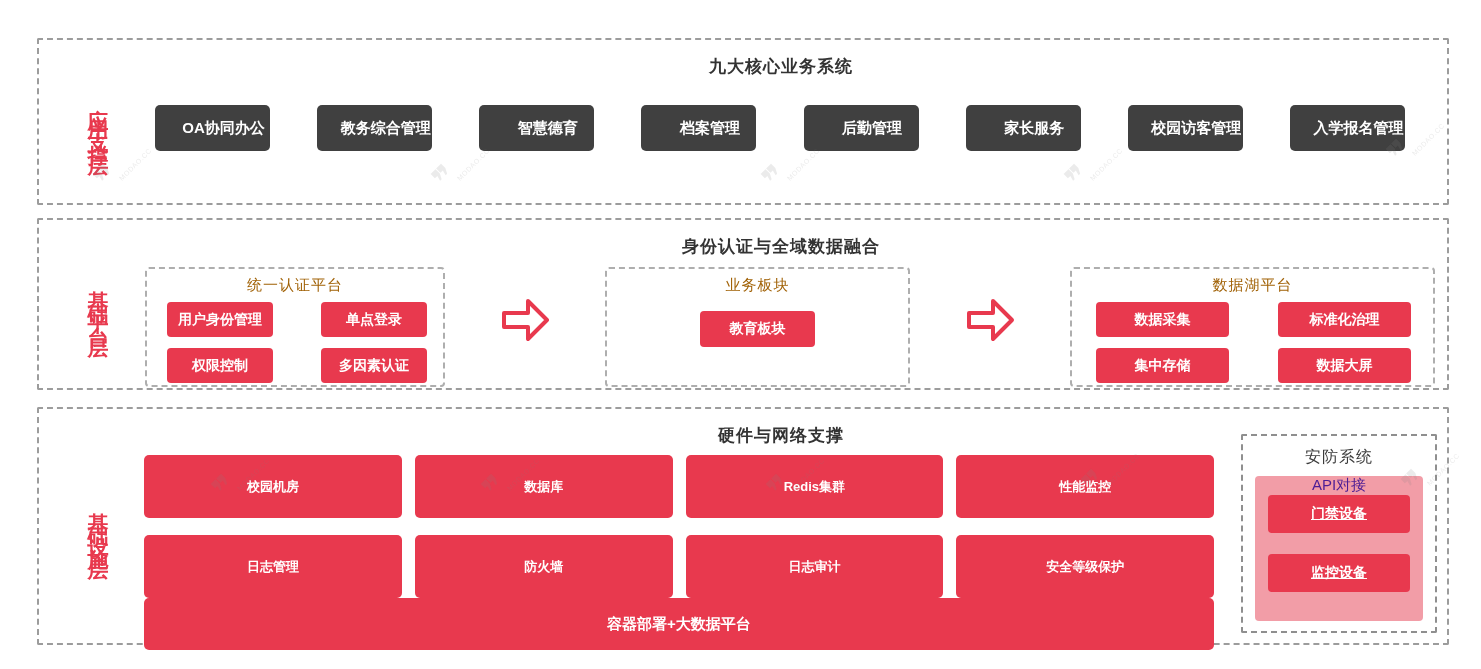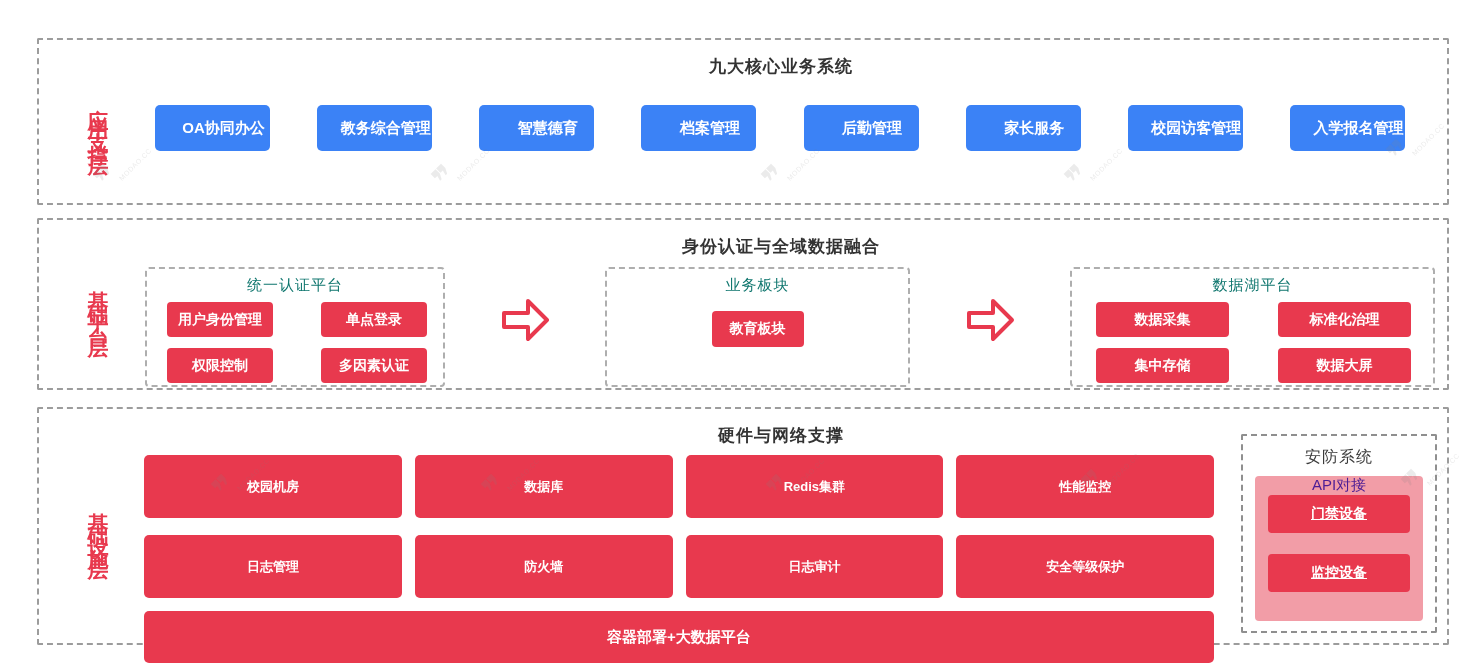--- a/index.html
+++ b/index.html
@@ -33,21 +33,21 @@
     text-align: center; font-size: 17px; font-weight: bold; color: #333;
     margin-top: 15px; letter-spacing: 1px;
   }
 
   
   .blk {
     display: flex; align-items: center; justify-content: center;
     color: #fff; font-weight: bold; border-radius: 5px;
     white-space: nowrap;
   }
-  .blk-orange { background: #3b82f6; padding-left: 22px; }
+  .blk-orange { background: #404040; padding-left: 22px; }
   .blk-red    { background: #e8394e; }
 
   
   .app-row {
     display: flex; justify-content: space-between;
     margin-top: 27px; padding: 0 42px 0 40px;
   }
   .app-row .blk { width: 115px; height: 46px; font-size: 15px; }
 
   
@@ -56,45 +56,45 @@
     margin-top: 9px; padding: 0 12px 0 30px;
   }
   .group {
     border: 2px dashed #aeaeae; border-radius: 4px; height: 120px;
     align-self: flex-start;
   }
   .group-auth { width: 300px; }
   .group-biz  { width: 305px; }
   .group-lake { width: 365px; }
   .group-title {
-    text-align: center; font-size: 15px; color: #0f766e; margin-top: 7px;
+    text-align: center; font-size: 15px; color: #a16207; margin-top: 7px;
     letter-spacing: 1px;
   }
   .group-btn-row {
     display: flex; justify-content: space-between; margin-top: 7px;
   }
   .group-auth .group-btn-row { padding: 0 16px 0 20px; gap: 19px; }
   .group-lake .group-btn-row { padding: 0 22px 0 24px; }
   .group .blk { height: 35px; font-size: 14px; border-radius: 4px; padding: 0 10px; }
   .group-auth .blk { min-width: 106px; }
   .group-lake .blk { min-width: 133px; }
   .group-biz .biz-center { display: flex; justify-content: center; margin-top: 16px; }
-  .group-biz .blk { width: 92px; height: 36px; }
+  .group-biz .blk { width: 115px; height: 36px; }
 
   .flow-arrow { flex: 0 0 auto; margin-top: -14px; }
 
   
   .infra-row {
     display: flex; margin-top: 8px; padding-left: 29px; padding-right: 233px;
   }
   .infra-grid { flex: 1; }
   .grid-4 { display: flex; gap: 13px; }
   .grid-4 + .grid-4 { margin-top: 17px; }
   .grid-4 .blk { flex: 1; height: 63px; font-size: 13px; }
-  .wide-bar { margin-top: 13px; height: 52px; font-size: 15px; }
+  .wide-bar { height: 52px; font-size: 15px; }
 
   .security {
     position: absolute; top: 25px; right: 10px; width: 196px; height: 199px;
     border: 2px dashed #8f8f8f; border-radius: 2px;
   }
   .security-title {
     text-align: center; font-size: 16px; color: #3c3c3c; margin-top: 11px;
     letter-spacing: 1px;
   }
   .api-box {

